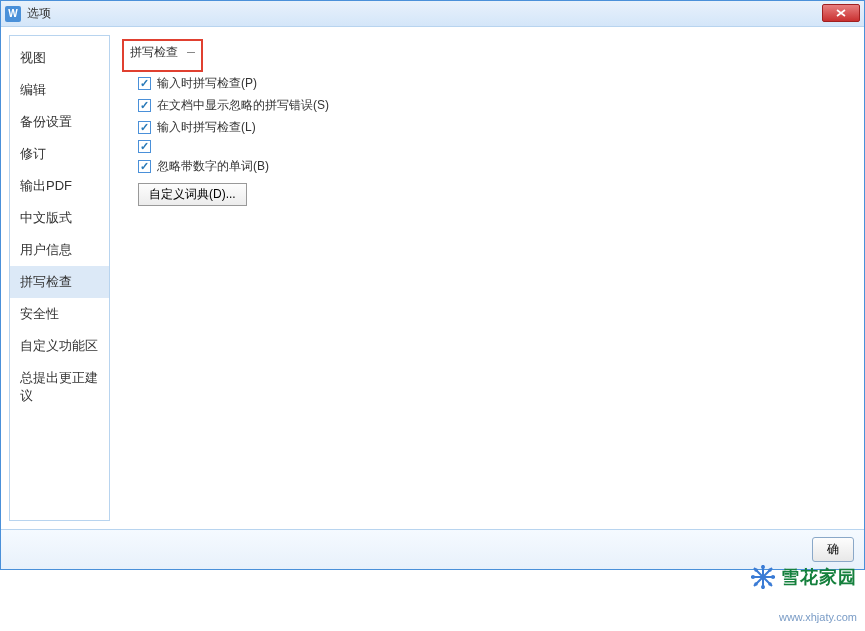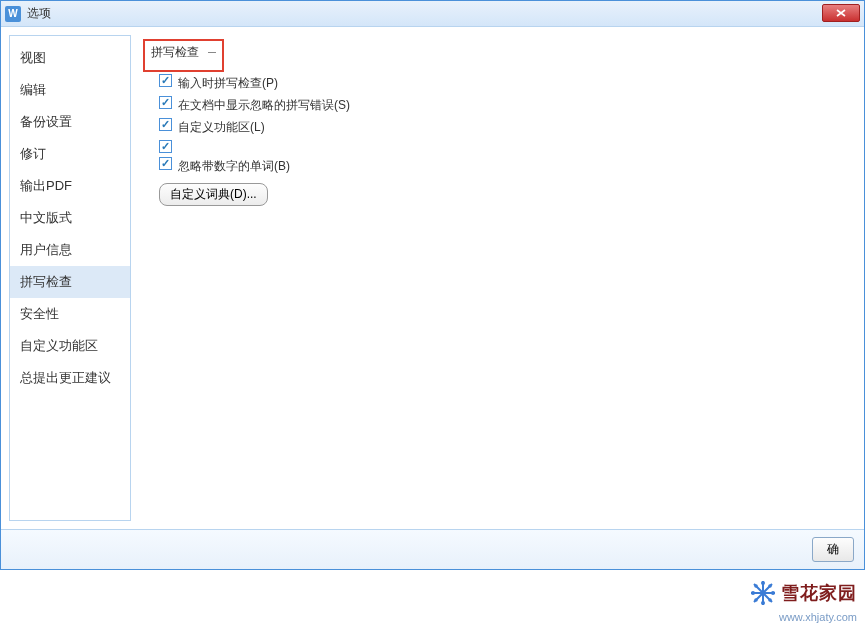--- a/index.html
+++ b/index.html
@@ -7,46 +7,46 @@
     
     .dialog { width: 865px; height: 570px; border: 1px solid #4a90d9; background: #fff; display: flex; flex-direction: column; }
     
     .titlebar { height: 26px; background: linear-gradient(to bottom, #e8f1fb 0%, #d4e6f9 100%); border-bottom: 1px solid #b8d4ef; display: flex; align-items: center; padding: 0 4px; position: relative; }
     .titlebar-icon { width: 16px; height: 16px; background: #4a90d9; border-radius: 2px; margin-right: 6px; display: inline-flex; align-items: center; justify-content: center; color: #fff; font-size: 10px; font-weight: bold; }
     .titlebar-text { color: #333; font-size: 12px; }
     .close-btn { position: absolute; right: 4px; top: 3px; width: 38px; height: 18px; background: linear-gradient(to bottom, #e88080 0%, #c93030 100%); border: 1px solid #a02020; border-radius: 2px; display: flex; align-items: center; justify-content: center; color: #fff; font-weight: bold; cursor: pointer; font-size: 11px; }
     
     .dialog-body { display: flex; flex: 1; padding: 8px; gap: 0; overflow: hidden; }
     
-    .sidebar { width: 122px; border: 1px solid #b8d4ef; background: #fff; padding: 6px 0; overflow-y: auto; }
+    .sidebar { width: 101px; border: 1px solid #b8d4ef; background: #fff; padding: 6px 0; overflow-y: auto; }
     .sidebar-item { padding: 7px 10px; cursor: pointer; color: #333; font-size: 13px; }
     .sidebar-item.selected { background: #dce9f7; }
     
     .content { flex: 1; padding: 4px 12px; position: relative; }
     
     .section-title { font-size: 12px; color: #333; padding: 2px 4px; display: inline-block; margin-bottom: 6px; }
     .hilite-box { border: 2px solid #e04030; padding: 1px 6px 1px 2px; display: inline-block; }
     .hilite-line { display: inline-block; width: 8px; border-top: 1px solid #888; vertical-align: middle; margin-left: 2px; }
     
-    .check-row { display: flex; padding: 2px 0 2px 16px; gap: 6px; line-height: 18px; }
+    .check-row { display: flex; align-items: center; padding: 2px 0 2px 16px; gap: 6px; line-height: 18px; }
     .checkbox { width: 13px; height: 13px; border: 1px solid #4a90d9; background: #fff; display: inline-flex; align-items: center; justify-content: center; cursor: pointer; flex-shrink: 0; }
     .checkbox.checked::after { content: "✓"; color: #2a7ab8; font-size: 11px; font-weight: bold; line-height: 1; }
     .check-label { color: #333; font-size: 12px; }
     
-    .custom-dict-btn { margin: 6px 0 0 16px; padding: 2px 10px; background: linear-gradient(to bottom, #fdfdfd 0%, #ececec 100%); border: 1px solid #999; border-radius: 8px; font-size: 12px; cursor: pointer; font-family: inherit; }
+    .custom-dict-btn { margin: 6px 0 0 16px; padding: 2px 10px; background: linear-gradient(to bottom, #fdfdfd 0%, #ececec 100%); border: 1px solid #999; border-radius: 0; font-size: 12px; cursor: pointer; font-family: inherit; }
     
     .dialog-footer { height: 40px; border-top: 1px solid #b8d4ef; background: linear-gradient(to bottom, #f5faff 0%, #e8f1fb 100%); display: flex; align-items: center; justify-content: flex-end; padding: 0 10px; }
     .ok-btn { padding: 3px 14px; background: linear-gradient(to bottom, #fdfdfd 0%, #e8e8e8 100%); border: 1px solid #8aa8c8; border-radius: 3px; font-size: 12px; cursor: pointer; font-family: inherit; }
     
     .watermark { position: absolute; right: 8px; bottom: 8px; text-align: right; pointer-events: none; }
     .watermark-main { display: flex; align-items: center; gap: 4px; justify-content: flex-end; }
     .wm-icon { width: 28px; height: 28px; position: relative; }
     .wm-icon svg { width: 28px; height: 28px; }
-    .wm-text1 { font-size: 18px; font-weight: bold; color: #7f1d1d; letter-spacing: 1px; }
-    .wm-text2 { font-size: 11px; color: #7a9cc6; margin-top: 4px; }
+    .wm-text1 { font-size: 18px; font-weight: bold; color: #15803d; letter-spacing: 1px; }
+    .wm-text2 { font-size: 11px; color: #7a9cc6; margin-top: 20px; }
   </style>
 </head>
 <body>
 
 <div class="dialog">
   <div class="titlebar">
     <span class="titlebar-icon">W</span>
     <span class="titlebar-text">选项</span>
     <div class="close-btn">
       <svg width="10" height="8" viewBox="0 0 10 8">
@@ -81,21 +81,21 @@
       <div class="check-row">
         <span class="checkbox checked"></span>
         <span class="check-label">输入时拼写检查(P)</span>
       </div>
       <div class="check-row">
         <span class="checkbox checked"></span>
         <span class="check-label">在文档中显示忽略的拼写错误(S)</span>
       </div>
       <div class="check-row">
         <span class="checkbox checked"></span>
-        <span class="check-label">自定义功能区(L)</span>
+        <span class="check-label">输入时拼写检查(L)</span>
       </div>
       <div class="check-row">
         <span class="checkbox checked"></span>
       </div>
       <div class="check-row">
         <span class="checkbox checked"></span>
         <span class="check-label">忽略带数字的单词(B)</span>
       </div>
       
       <button class="custom-dict-btn">自定义词典(D)...</button>

